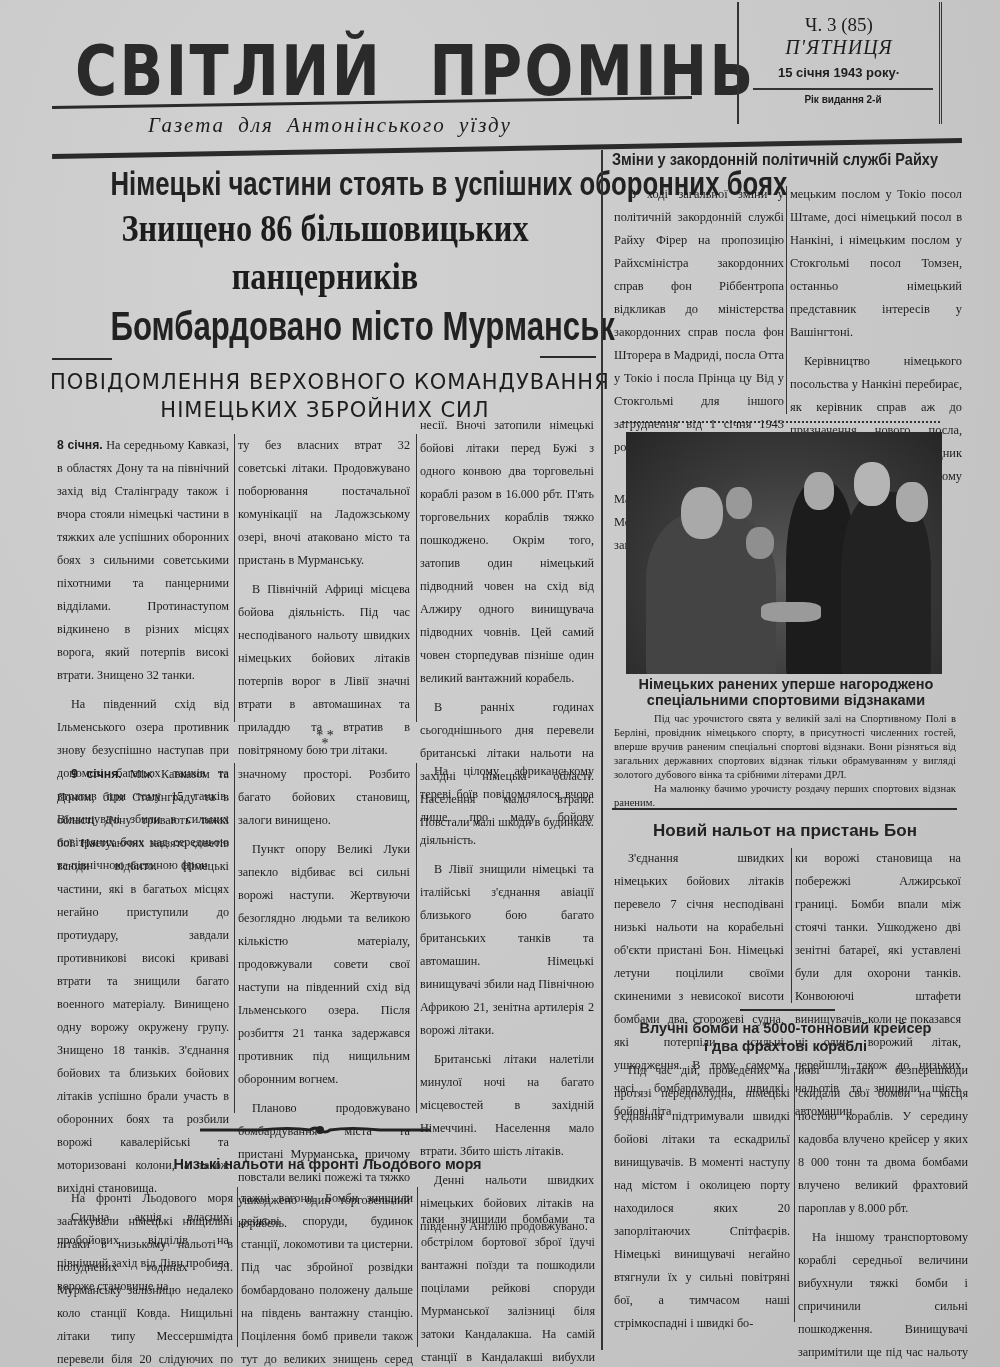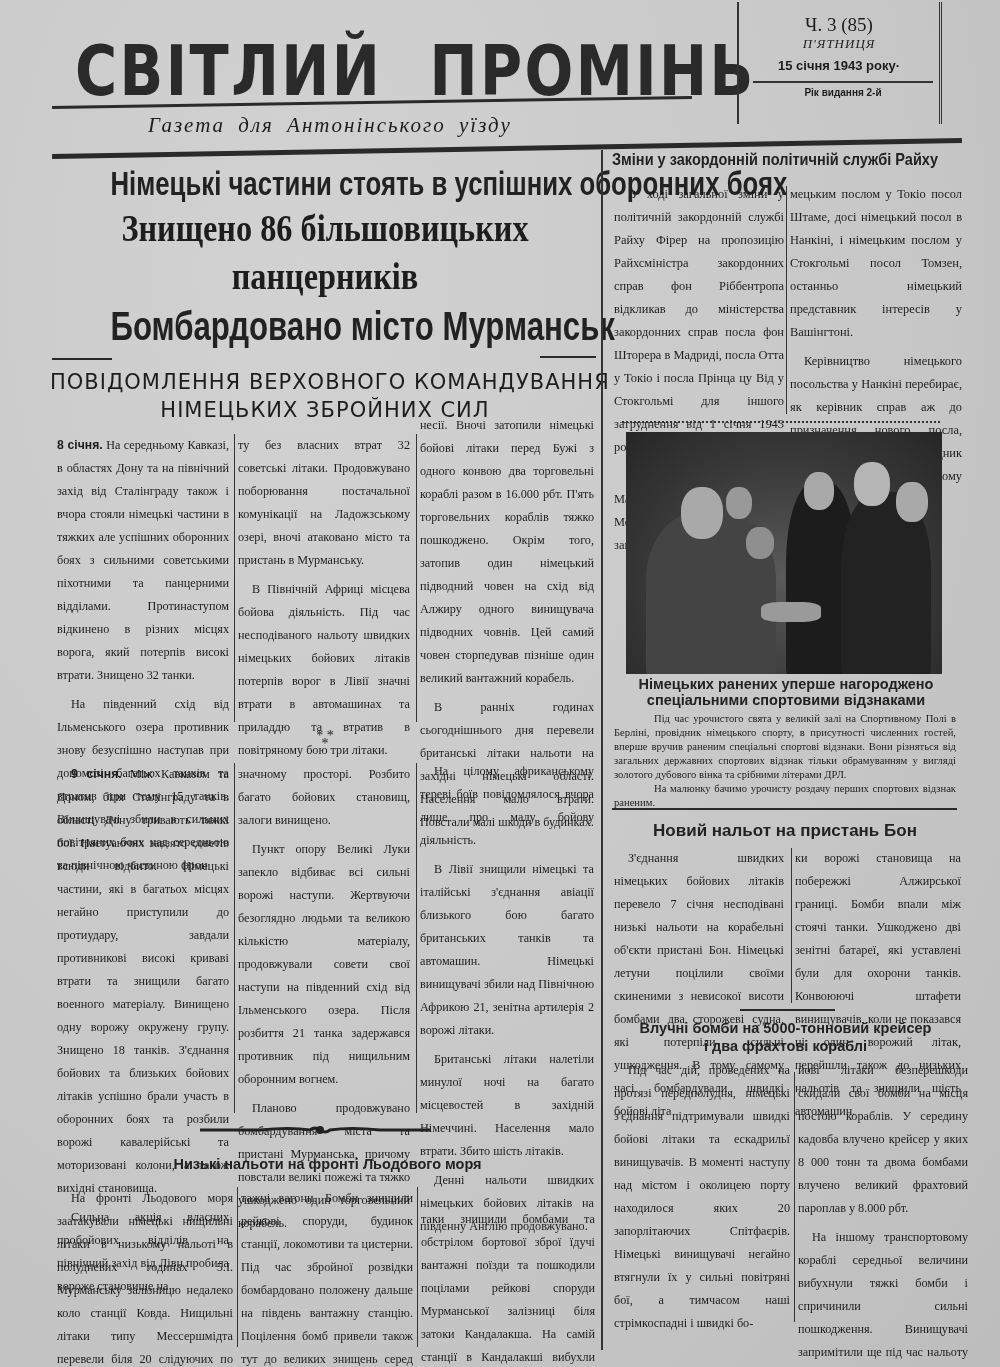--- a/index.html
+++ b/index.html
@@ -8,21 +8,21 @@
   .paper{position:absolute;inset:0;background:
      radial-gradient(ellipse at 30% 20%,#d2d2d2 0%,#c7c7c7 60%,#bdbdbd 100%);}
   .abs{position:absolute;}
   .masthead{left:75px;top:30px;font-family:"DejaVu Sans","Liberation Sans",sans-serif;font-weight:bold;
      font-size:70px;letter-spacing:3px;color:#2a2a2a;transform:scaleX(0.82);transform-origin:left top;white-space:nowrap;word-spacing:30px;}
   .rule{background:#2a2a2a;}
   .subtitle{left:148px;top:113px;font-style:italic;font-size:21px;letter-spacing:2px;word-spacing:6px;}
   .issuebox{left:737px;top:2px;width:200px;height:122px;border-left:2px solid #333;border-right:3px double #333;}
   .issuebox .t{text-align:center;}
   .issue-no{font-size:19px;margin-top:12px;}
-  .weekday{font-style:italic;font-size:13px;letter-spacing:1px;}
+  .weekday{font-style:italic;font-size:20px;letter-spacing:1px;}
   .date{font-family:"Liberation Sans",sans-serif;font-weight:bold;font-size:13px;margin-top:6px;}
   .year{font-family:"Liberation Sans",sans-serif;font-weight:bold;font-size:10px;border-top:2px solid #333;margin:8px 6px 0 14px;padding-top:4px;}
   .h-main{font-family:"Liberation Sans",sans-serif;font-weight:bold;text-align:center;color:#222;transform:scaleX(0.78);transform-origin:center top;white-space:nowrap;}
   .h-serif{font-family:"Liberation Serif",serif;font-weight:bold;text-align:center;white-space:nowrap;transform:scaleX(0.85);transform-origin:center top;}
   .h-upper{font-family:"DejaVu Sans","Liberation Sans",sans-serif;text-align:center;font-size:21px;letter-spacing:1px;white-space:nowrap;}
   .col{position:absolute;font-size:12.2px;line-height:23px;text-align:justify;}
   .col p{margin:0 0 6px 0;text-indent:14px;}
   .col p.first{text-indent:0;}
   .vline{position:absolute;width:1px;background:#333;}
   .hsm{font-family:"Liberation Sans",sans-serif;font-weight:bold;font-size:15.5px;text-align:center;color:#222;white-space:nowrap;}

